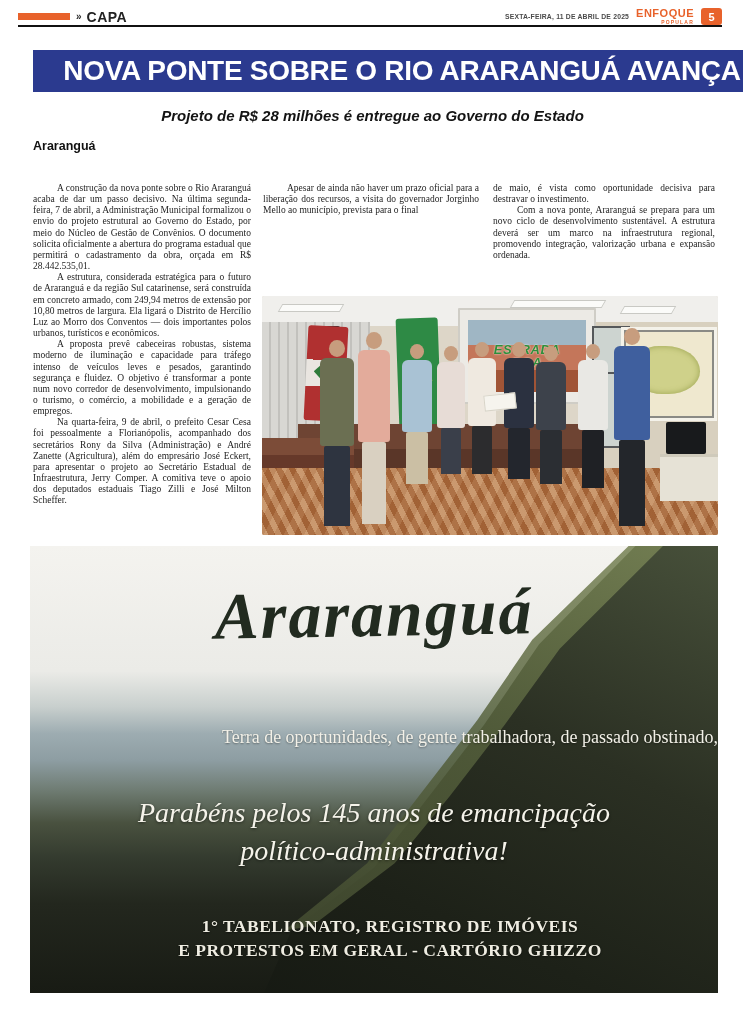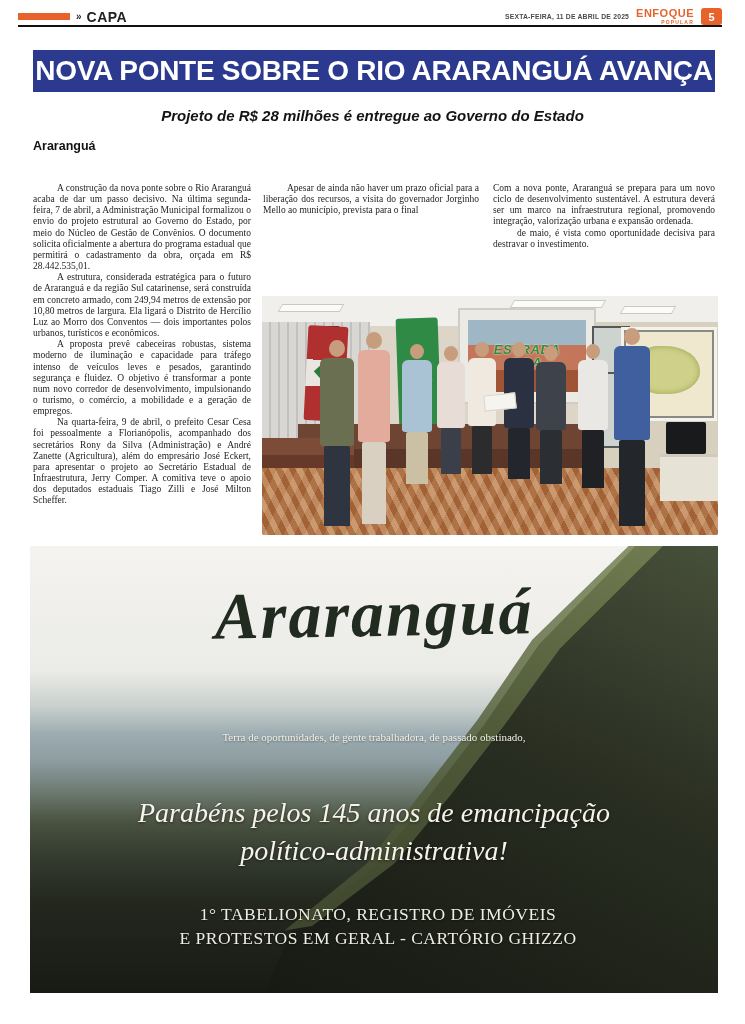--- a/index.html
+++ b/index.html
@@ -17,21 +17,21 @@
   .brand{display:flex;flex-direction:column;align-items:flex-end;line-height:1;}
   .brand .b1{color:#e8622b;font-weight:bold;font-size:11px;letter-spacing:.5px;}
   .brand .b2{color:#e8622b;font-weight:bold;font-size:5px;letter-spacing:1.2px;margin-top:1px;}
   .pagebox{width:21px;height:17px;background:#e8622b;border-radius:3px;color:#fff;font-weight:bold;
            font-size:11px;display:flex;align-items:center;justify-content:center;}
   .hdr-rule{position:absolute;left:18px;right:23px;top:25px;height:2px;background:#111;}
 
   
   .headline{position:absolute;left:33px;top:50px;width:682px;height:42px;background:#2b3a8f;
             color:#fff;font-weight:bold;font-size:28px;letter-spacing:-.3px;display:flex;
-            align-items:center;justify-content:center;margin:0;white-space:nowrap;}
+            align-items:center;justify-content:center;margin:0;white-space:nowrap;padding-left:28px;}
   .subhead{position:absolute;left:0;top:107px;width:745px;text-align:center;margin:0;
            font-style:italic;font-weight:bold;font-size:15px;color:#141414;}
   .byline{position:absolute;left:33px;top:139px;margin:0;font-weight:bold;font-size:12.5px;color:#111;}
 
   
   .body-area{position:absolute;left:33px;top:183px;width:682px;height:352px;}
   .col{position:absolute;top:0;font-size:9.5px;line-height:11.15px;text-align:justify;color:#1d1d1d;font-family:Liberation Serif, serif;}
   .col .para{margin:0;text-indent:24px;}
   .c1{left:0;width:218px;}
   .c2{left:230px;width:216px;}
@@ -98,29 +98,29 @@
                  #6d7a70 55%,#49513f 62%,#333a2e 70%,#23271e 80%,#181b14 100%);}
   .ad-cliff{position:absolute;inset:0;
       clip-path:polygon(88% 0,100% 0,100% 100%,34% 100%,38% 86%,50% 72%,58% 56%,66% 40%,74% 22%);
       background:linear-gradient(205deg,#47503a 0%,#2b3023 35%,#1d2118 65%,#121510 100%);}
   .ad-ridge{position:absolute;inset:0;
       clip-path:polygon(87% 0,92% 0,77% 23%,69% 40%,61% 56%,53% 71%,41% 85%,37% 86%,49% 71%,57% 55%,65% 39%,73% 21%);
       background:linear-gradient(205deg,#7b8757 0%,#55603c 40%,#39402a 100%);opacity:.85;}
   .ad-title{position:absolute;left:0;top:30px;width:100%;text-align:center;margin:0;
       font-family:"Liberation Serif",serif;font-style:italic;font-weight:bold;font-size:66px;
       color:#222b20;letter-spacing:2px;transform:rotate(-1deg);}
-  .ad-tagline{position:absolute;left:0;top:178px;width:100%;text-align:center;margin:0;
-      font-family:"Liberation Serif",serif;font-size:11px;line-height:26px;color:#f3f1e8;
+  .ad-tagline{position:absolute;left:0;top:178px;width:100%;text-align:right;margin:0;
+      font-family:"Liberation Serif",serif;font-size:18px;line-height:26px;color:#f3f1e8;
       text-shadow:0 1px 2px rgba(0,0,0,.4);}
   .ad-congrats{position:absolute;left:0;top:248px;width:100%;text-align:center;margin:0;
       font-family:"Liberation Serif",serif;font-style:italic;font-size:28px;line-height:38px;
       color:#f5f3ea;text-shadow:0 1px 3px rgba(0,0,0,.5);}
-  .ad-footer{position:absolute;left:0;top:352px;width:100%;text-align:center;margin:4px;
+  .ad-footer{position:absolute;left:0;top:352px;width:100%;text-align:center;margin:16px;
       font-family:"Liberation Serif",serif;font-size:17.5px;line-height:24px;letter-spacing:.5px;
-      color:#efede2;text-shadow:0 1px 2px rgba(0,0,0,.5);}
+      color:#efede2;text-shadow:0 1px 2px rgba(0,0,0,.5);font-weight:bold;}
 </style>
 </head>
 <body>
 
 <div class="page">
 
   <div class="hdr">
     <div class="hdr-left">
       <span class="orange-bar"></span>
       <span class="chev">»</span>
@@ -145,22 +145,22 @@
     <div class="col c1">
         <p class="para">A construção da nova ponte sobre o Rio Araranguá acaba de dar um passo decisivo. Na última segunda-feira, 7 de abril, a Administração Municipal formalizou o envio do projeto estrutural ao Governo do Estado, por meio do Núcleo de Gestão de Convênios. O documento solicita oficialmente a abertura do programa estadual que permitirá o cadastramento da obra, orçada em R$ 28.442.535,01.</p>
         <p class="para">A estrutura, considerada estratégica para o futuro de Araranguá e da região Sul catarinense, será construída em concreto armado, com 249,94 metros de extensão por 10,80 metros de largura. Ela ligará o Distrito de Hercílio Luz ao Morro dos Conventos — dois importantes polos urbanos, turísticos e econômicos.</p>
         <p class="para">A proposta prevê cabeceiras robustas, sistema moderno de iluminação e capacidade para tráfego intenso de veículos leves e pesados, garantindo segurança e fluidez. O objetivo é transformar a ponte num novo corredor de desenvolvimento, impulsionando o turismo, o comércio, a mobilidade e a geração de empregos.</p>
         <p class="para">Na quarta-feira, 9 de abril, o prefeito Cesar Cesa foi pessoalmente a Florianópolis, acompanhado dos secretários Rony da Silva (Administração) e André Zanette (Agricultura), além do empresário José Eckert, para apresentar o projeto ao Secretário Estadual de Infraestrutura, Jerry Comper. A comitiva teve o apoio dos deputados estaduais Tiago Zilli e José Milton Scheffer.</p>
       </div>
     <div class="col c2">
         <p class="para">Apesar de ainda não haver um prazo oficial para a liberação dos recursos, a visita do governador Jorginho Mello ao município, prevista para o final</p>
       </div>
     <div class="col c3">
+        <p class="para">de maio, é vista como oportunidade decisiva para destravar o investimento.</p>
         <p class="para">Com a nova ponte, Araranguá se prepara para um novo ciclo de desenvolvimento sustentável. A estrutura deverá ser um marco na infraestrutura regional, promovendo integração, valorização urbana e expansão ordenada.</p>
-        <p class="para">de maio, é vista como oportunidade decisiva para destravar o investimento.</p>
       </div>
 
     <figure class="photo">
       <div class="ph-ceiling"></div>
       <div class="ph-light pl1"></div>
       <div class="ph-light pl2"></div>
       <div class="ph-light pl3"></div>
       <div class="ph-blinds"></div>
       <div class="ph-wall-r"></div>
       <div class="ph-speaker"></div>

